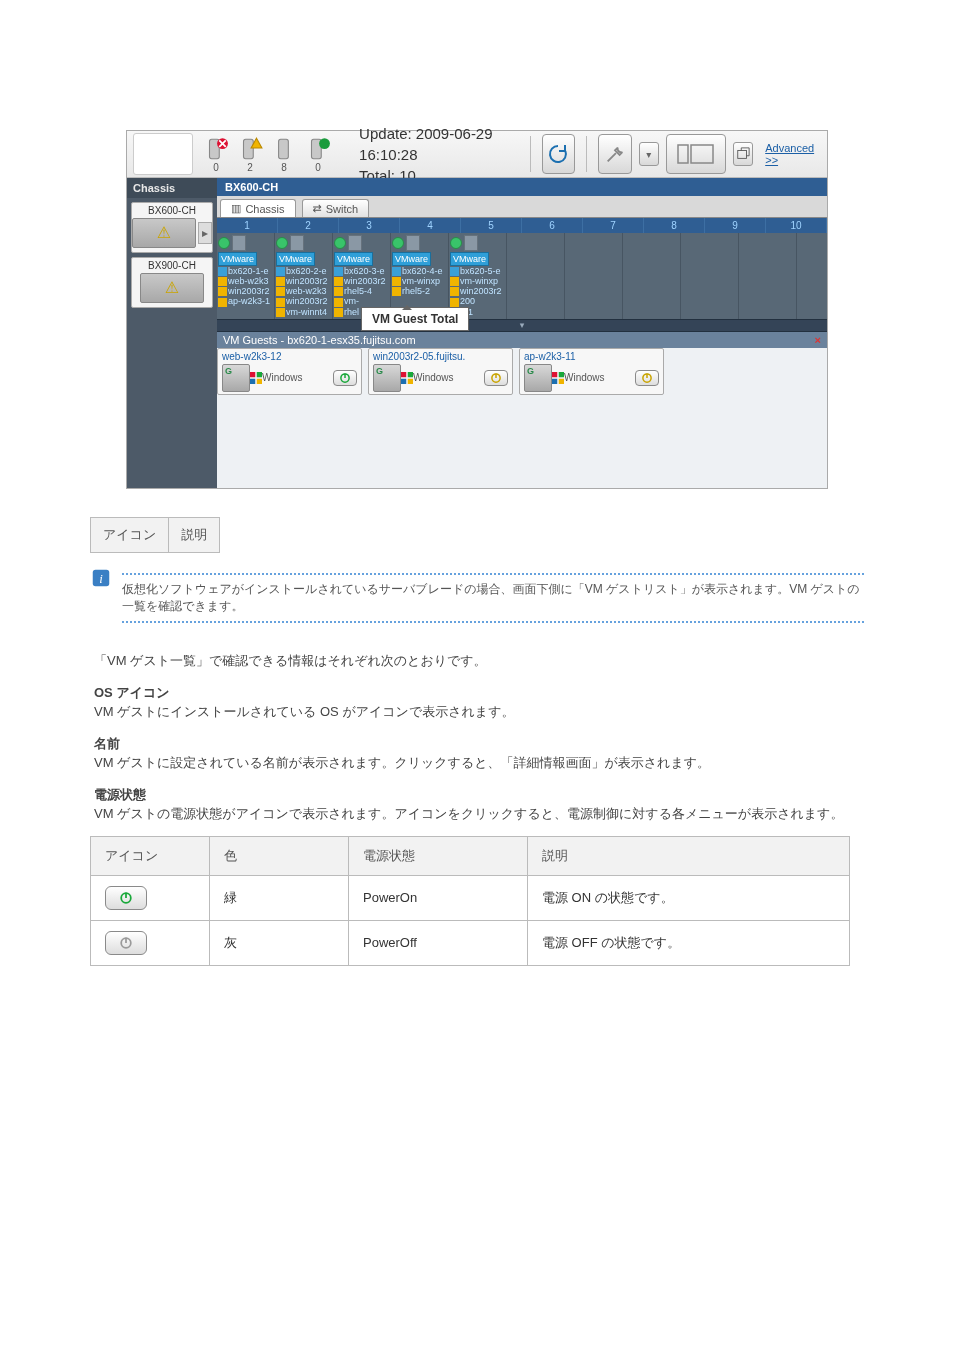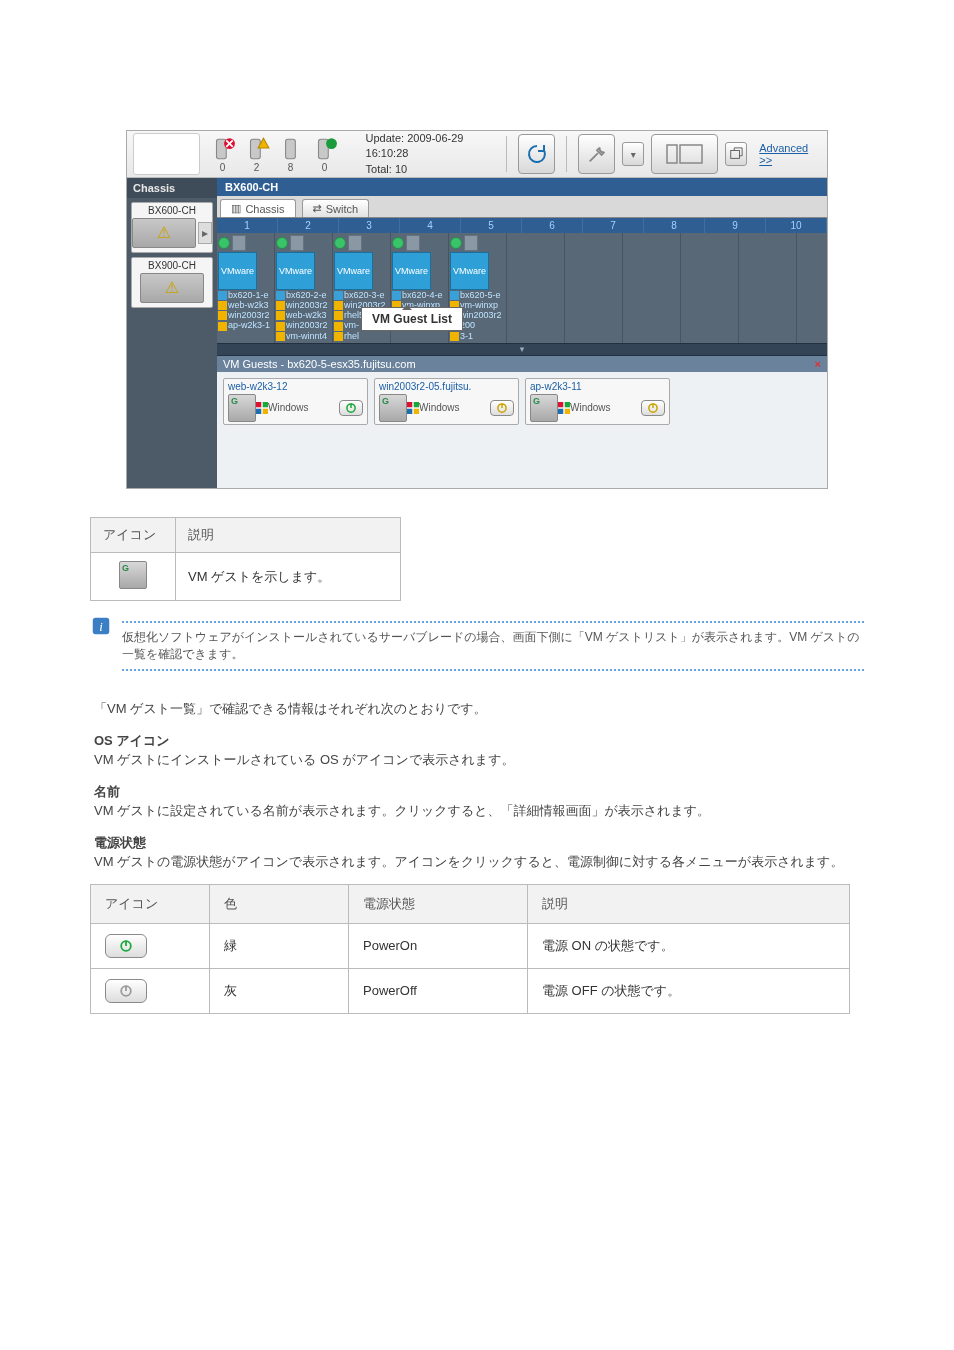--- a/index.html
+++ b/index.html
@@ -3,21 +3,21 @@
 <meta charset="utf-8">
 <style>
   body{margin:0;background:#fff;font-family:Arial,Helvetica,sans-serif;font-size:12px;color:#333;width:954px}
   .page{padding:0 30px}
   
   .app{width:700px;margin:130px auto 0;border:1px solid #aaa;background:#e4e4e4}
   .topbar{display:flex;align-items:center;height:46px;background:linear-gradient(#f7f7f7,#e8e8e8);border-bottom:1px solid #bbb}
   .thumb{width:70px;height:40px;margin:3px 6px;border:1px solid #ccc;border-radius:3px;background:#fff}
   .icon-stack{display:flex;flex-direction:column;align-items:center;margin:0 4px;font-size:10px;color:#555}
   .icon-stack svg{width:26px;height:26px}
-  .upd-block{margin-left:24px;font-size:11px;color:#333;line-height:1.4}
+  .upd-block{margin-left:24px;font-size:15px;color:#333;line-height:1.4}
   .sep{width:1px;height:36px;background:#bbb;margin:0 8px}
   .big-btn{width:38px;height:38px;border:1px solid #999;border-radius:4px;background:linear-gradient(#fff,#d8d8d8);display:flex;align-items:center;justify-content:center;margin:0 3px}
   .wide-btn{width:70px;height:38px;border:1px solid #999;border-radius:4px;background:linear-gradient(#fff,#d8d8d8);display:flex;align-items:center;justify-content:center;margin:0 3px}
   .flex-spacer{flex:1}
   .adv-link{color:#1b5fa6;font-size:11px;margin:16px 8px;cursor:pointer;text-decoration:underline}
   .small-sq{width:22px;height:22px;border:1px solid #999;border-radius:3px;background:linear-gradient(#fff,#d8d8d8);margin:0 4px;display:flex;align-items:center;justify-content:center}
   
   .lower{display:flex;height:310px}
   .sidebar{width:90px;background:#4d5a68;color:#fff}
   .sidebar-hdr{background:#3e4b58;padding:4px 6px;font-size:11px;font-weight:bold;color:#e8e8e8}
@@ -31,30 +31,30 @@
   .tabs{display:flex;background:#d9d9d9;border-bottom:1px solid #888}
   .tab{background:linear-gradient(#fff,#e2e2e2);border:1px solid #999;border-bottom:none;border-radius:3px 3px 0 0;padding:2px 10px;margin:3px 3px 0;font-size:11px;color:#555;display:flex;align-items:center;gap:4px;cursor:pointer}
   .tab.active{background:#fff}
   .slot-row{display:flex;background:#2f5e93}
   .slot-num{flex:1;color:#9fd3ff;text-align:center;font-size:10px;padding:2px 0;border-right:1px solid #3d6fa3}
   .blade-area{background:#586876;display:flex}
   .blade{width:55px;border-right:1px solid #475562;padding:2px 1px;font-size:9px;color:#fff}
   .blade-hdr{display:flex;align-items:center;gap:2px;margin-bottom:1px}
   .led{width:10px;height:10px;border-radius:50%;background:#39c46a;border:1px solid #2a8a4a}
   .mini-blade{width:12px;height:14px;background:#8a98a5;border:1px solid #66727d}
-  .vmw-badge{background:#2f9fd8;color:#fff;font-size:9px;padding:13px 2px;display:inline-block;border:1px solid #1a6f9c}
+  .vmw-badge{background:#2f9fd8;color:#fff;font-size:9px;padding:1px 2px;display:inline-block;border:1px solid #1a6f9c}
   .vm-line{color:#bfe3ff;font-size:9px;white-space:nowrap;overflow:hidden}
   .vm-line .ic{display:inline-block;width:9px;height:9px;background:#f0b400;margin-right:1px;vertical-align:middle}
   .callout{position:relative}
   .callout-box{position:absolute;background:#fff;border:1px solid #666;padding:4px 10px;font-size:12px;font-weight:bold;color:#333;left:-30px;top:-4px;white-space:nowrap}
   .callout-box::before{content:"";position:absolute;left:40px;top:-8px;border:5px solid transparent;border-bottom-color:#666}
   .split{height:11px;background:#344457;border-top:1px solid #22303f;border-bottom:1px solid #22303f;text-align:center;color:#9ab;font-size:9px}
   .guest-hdr{background:#6a829c;color:#fff;font-size:11px;padding:2px 6px;display:flex;align-items:center}
   .guest-hdr .x{margin-left:auto;color:#d33;font-weight:bold;cursor:pointer}
-  .guest-body{flex:1;background:#eef1f4;display:flex;align-items:flex-start;padding:6px;gap:6px;overflow:auto}
+  .guest-body{flex:1;background:#eef1f4;display:flex;align-items:flex-start;padding:0;gap:6px;overflow:auto}
   .guest-card{border:1px solid #aaa;border-radius:2px;background:#f7f7f7;width:135px;padding:2px 4px}
   .guest-name{color:#1b5fa6;font-size:10px;margin-bottom:2px;white-space:nowrap;overflow:hidden;cursor:pointer}
   .guest-row{display:flex;align-items:center;}
   .guest-ic{width:26px;height:26px;background:linear-gradient(#d8d8d8,#a8a8a8);border:1px solid #888;border-radius:2px;position:relative}
   .guest-ic::after{content:"G";position:absolute;left:2px;top:1px;font-size:9px;color:#2a8a4a;font-weight:bold}
   .os-ic{width:12px;height:12px}
   .pwr-btn{width:22px;height:14px;border:1px solid #8a8a8a;border-radius:4px;background:linear-gradient(#fff,#ddd);display:flex;align-items:center;justify-content:center;cursor:pointer;margin-left:auto}
   .pwr-on{color:#19a83a}
   .pwr-sus{color:#c9a400}
   .os-label{font-size:10px;color:#555}
@@ -204,37 +204,37 @@
                 <span class="mini-blade"></span>
               </div><div class="vmw-badge">VMware</div><div class="vm-line"><span class="ic" style="background:#3aa0d8"></span>bx620-2-e</div><div class="vm-line"><span class="ic"></span>win2003r2</div><div class="vm-line"><span class="ic"></span>web-w2k3</div><div class="vm-line"><span class="ic"></span>win2003r2</div><div class="vm-line"><span class="ic"></span>vm-winnt4</div></div>
             <div class="blade"><div class="blade-hdr">
                 <span class="led"></span>
                 <span class="mini-blade"></span>
               </div><div class="vmw-badge">VMware</div><div class="vm-line"><span class="ic" style="background:#3aa0d8"></span>bx620-3-e</div><div class="vm-line"><span class="ic"></span>win2003r2</div><div class="vm-line"><span class="ic"></span>rhel5-4</div><div class="vm-line"><span class="ic"></span>vm-</div><div class="vm-line"><span class="ic"></span>rhel</div></div>
             <div class="blade" style="position: relative;"><div class="blade-hdr">
                 <span class="led"></span>
                 <span class="mini-blade"></span>
               </div><div class="vmw-badge">VMware</div><div class="vm-line"><span class="ic" style="background:#3aa0d8"></span>bx620-4-e</div><div class="vm-line"><span class="ic"></span>vm-winxp</div><div class="vm-line"><span class="ic"></span>rhel5-2</div><div class="callout" style="position: absolute; width: 0px; left: 0px; top: 78px;">
-                <div class="callout-box">VM Guest List</div>
+                <div class="callout-box">VM Guest Total</div>
               </div></div>
             <div class="blade"><div class="blade-hdr">
                 <span class="led"></span>
                 <span class="mini-blade"></span>
               </div><div class="vmw-badge">VMware</div><div class="vm-line"><span class="ic" style="background:#3aa0d8"></span>bx620-5-e</div><div class="vm-line"><span class="ic"></span>vm-winxp</div><div class="vm-line"><span class="ic"></span>win2003r2</div><div class="vm-line"><span class="ic"></span>200</div><div class="vm-line"><span class="ic"></span>3-1</div></div>
             <div class="blade"></div>
             <div class="blade"></div>
             <div class="blade"></div>
             <div class="blade"></div>
             <div class="blade"></div>
           </div>
 
         <div class="split">▾</div>
 
         <div class="guest-hdr">
-          <span>VM Guests - bx620-5-esx35.fujitsu.com</span>
+          <span>VM Guests - bx620-1-esx35.fujitsu.com</span>
           <span class="x">×</span>
         </div>
 
         <div class="guest-body" id="guest-body">
             <div class="guest-card">
               <div class="guest-name">web-w2k3-12</div>
               <div class="guest-row">
                 <span class="guest-ic"></span>
                 <svg class="os-ic" viewBox="0 0 16 16">
                   <rect width="7" height="7" x="0" y="0" fill="#d13"></rect>
@@ -293,26 +293,20 @@
       </div>
     </div>
   </div>
 
   <div class="below">
     <table class="tbl">
       <tbody>
           <tr>
         <th>アイコン</th>
         <th>説明</th>
-      </tr>
-      <tr>
-        <td style="width:60px;text-align:center">
-          <span class="guest-ic" style="display:inline-block"></span>
-        </td>
-        <td style="width:200px">VM ゲストを示します。</td>
       </tr>
     </tbody>
       </table>
 
     <div class="info-row">
       <svg class="info-ic" viewBox="0 0 24 24">
           <rect x="3" y="3" width="18" height="18" rx="3" fill="#3a7fc4"></rect>
           <text x="12" y="17" text-anchor="middle" font-size="14" fill="#fff" font-family="Georgia" font-style="italic">i</text>
         </svg>
       <div style="flex:1">

